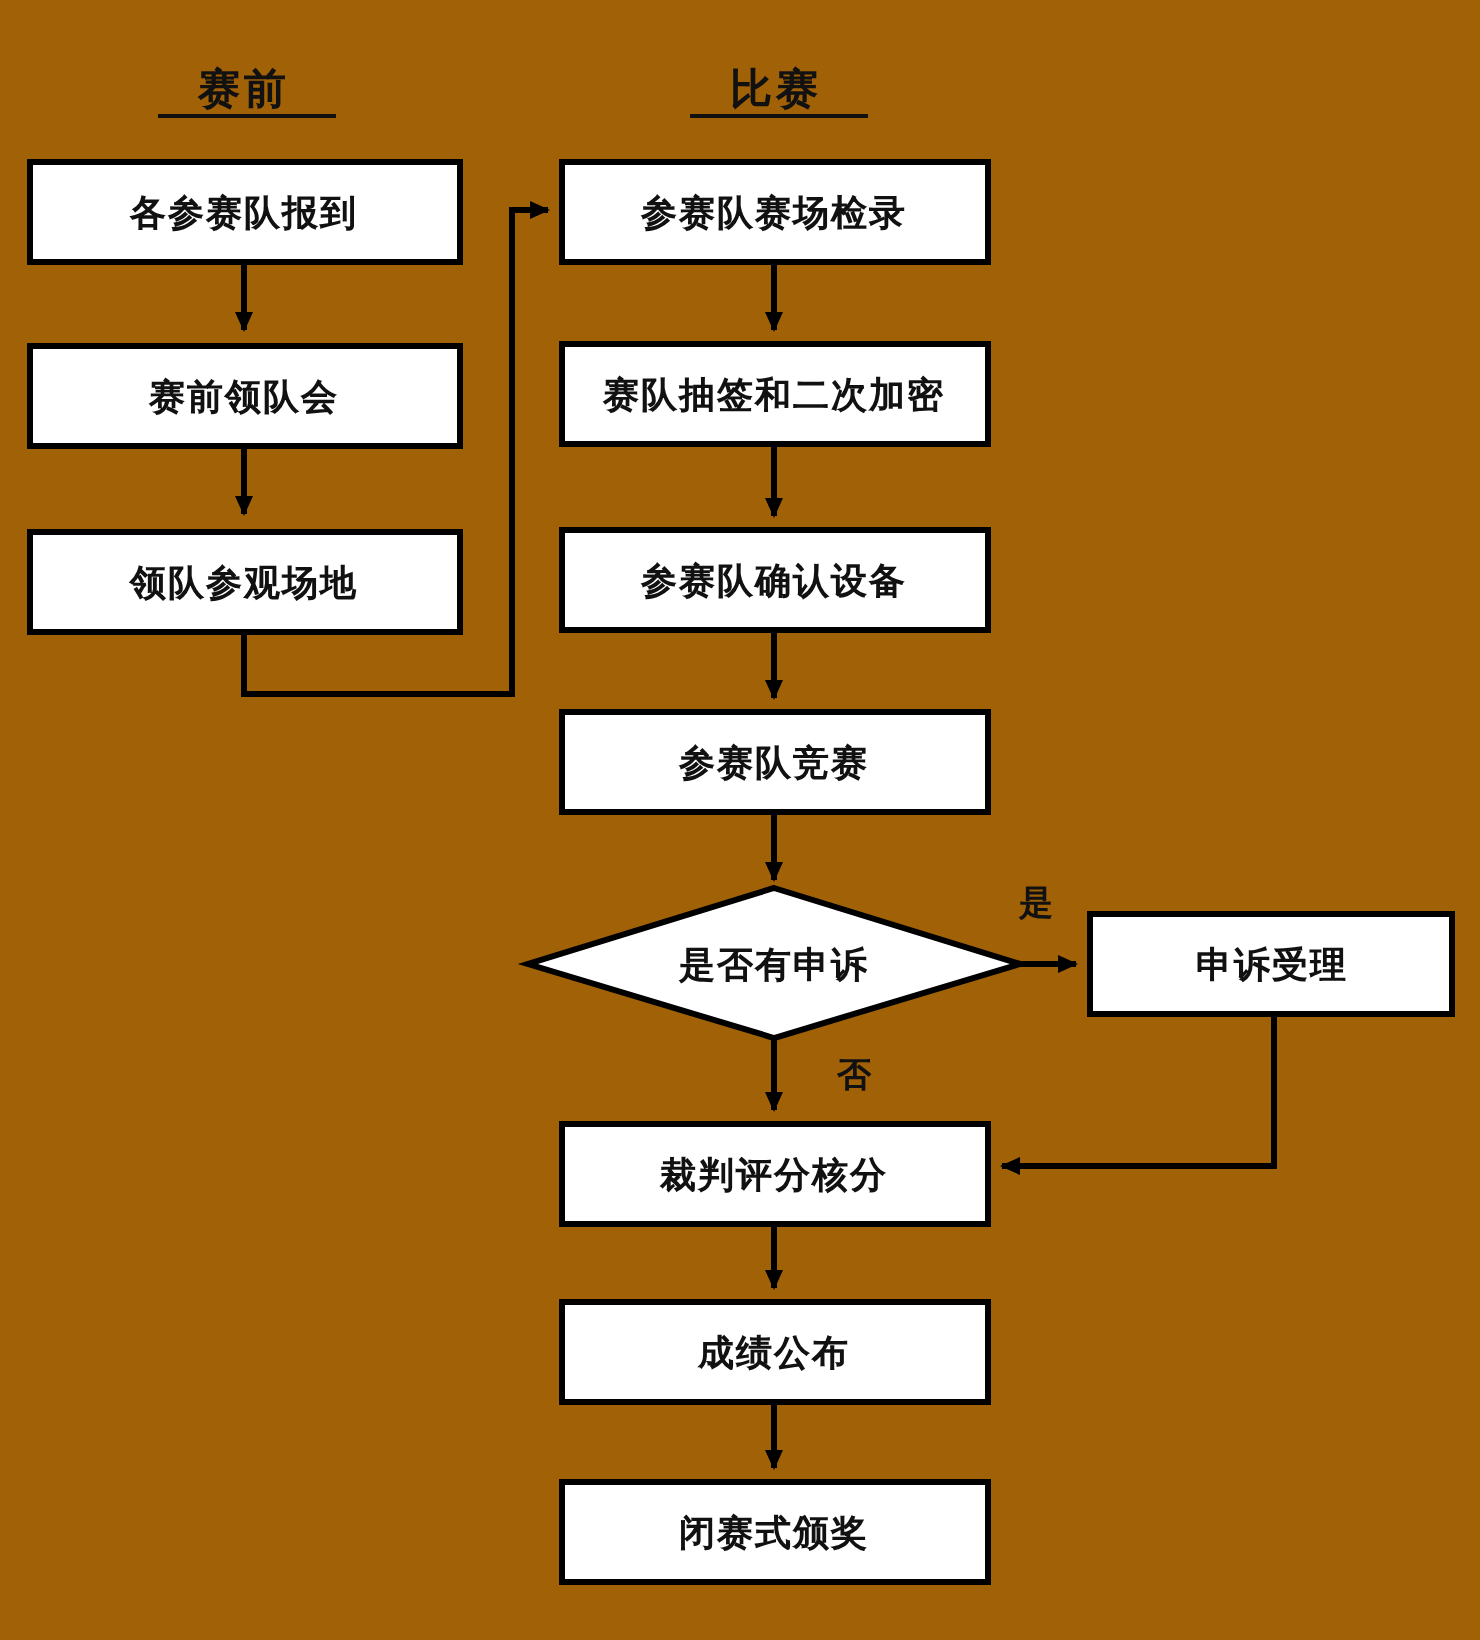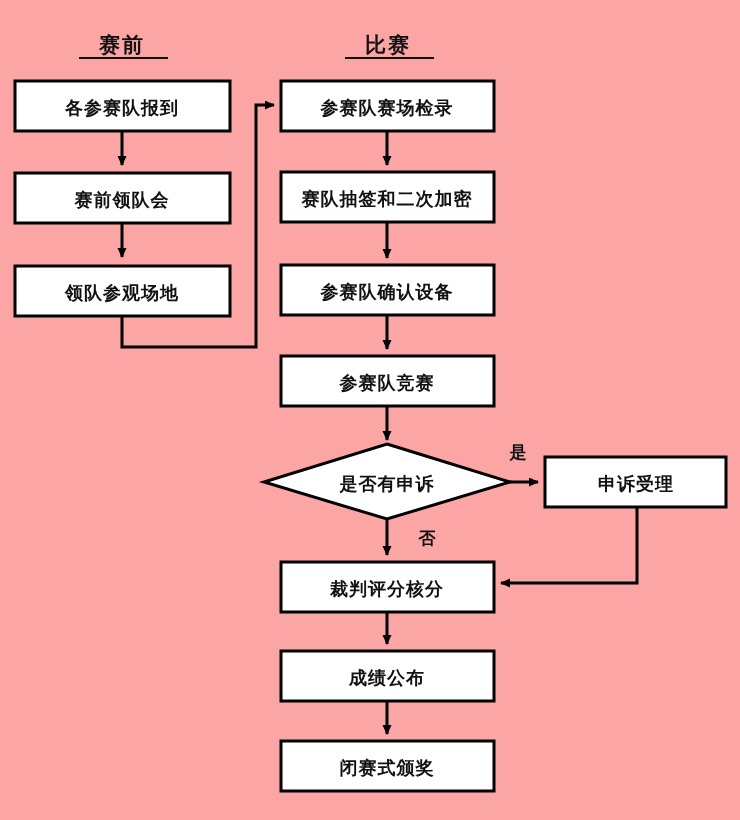--- a/index.html
+++ b/index.html
@@ -10,21 +10,21 @@
   body {
     width: 740px;
     height: 820px;
     font-family: "DejaVu Sans", "Liberation Sans", sans-serif;
     overflow: hidden;
   }
   #chart-root {
     position: relative;
     width: 740px;
     height: 820px;
-    background: #fca5a5;
+    background: #a16207;
   }
   svg.flow {
     position: absolute;
     left: 0;
     top: 0;
     width: 740px;
     height: 820px;
   }
   .node-rect {
     fill: #ffffff;

